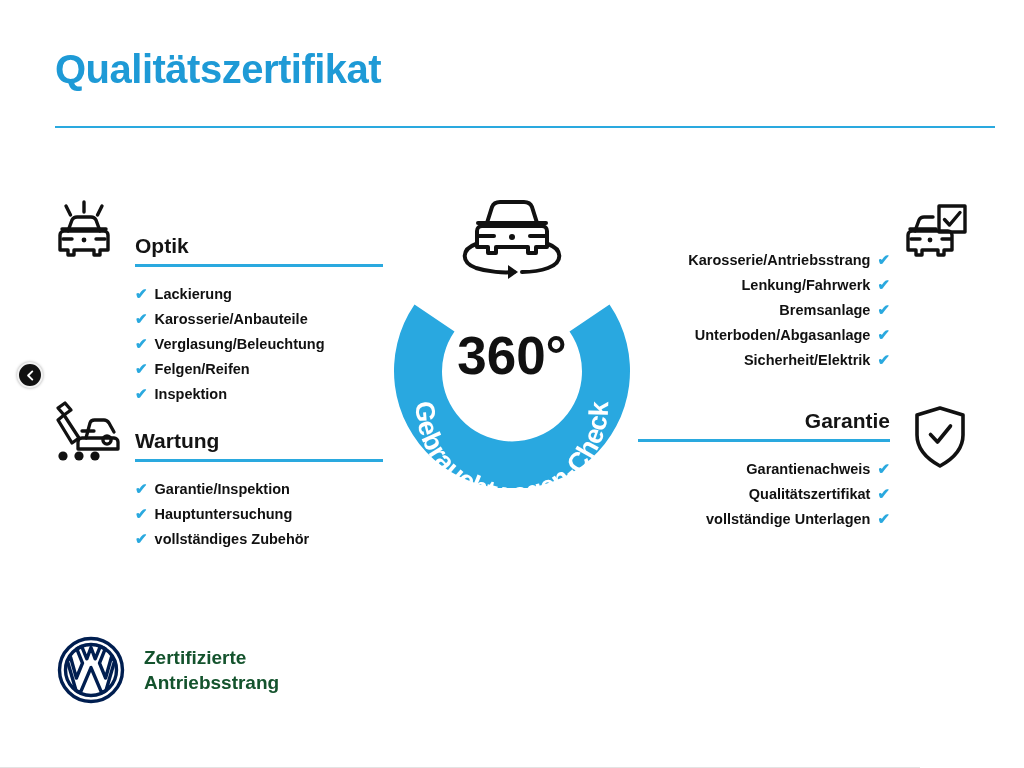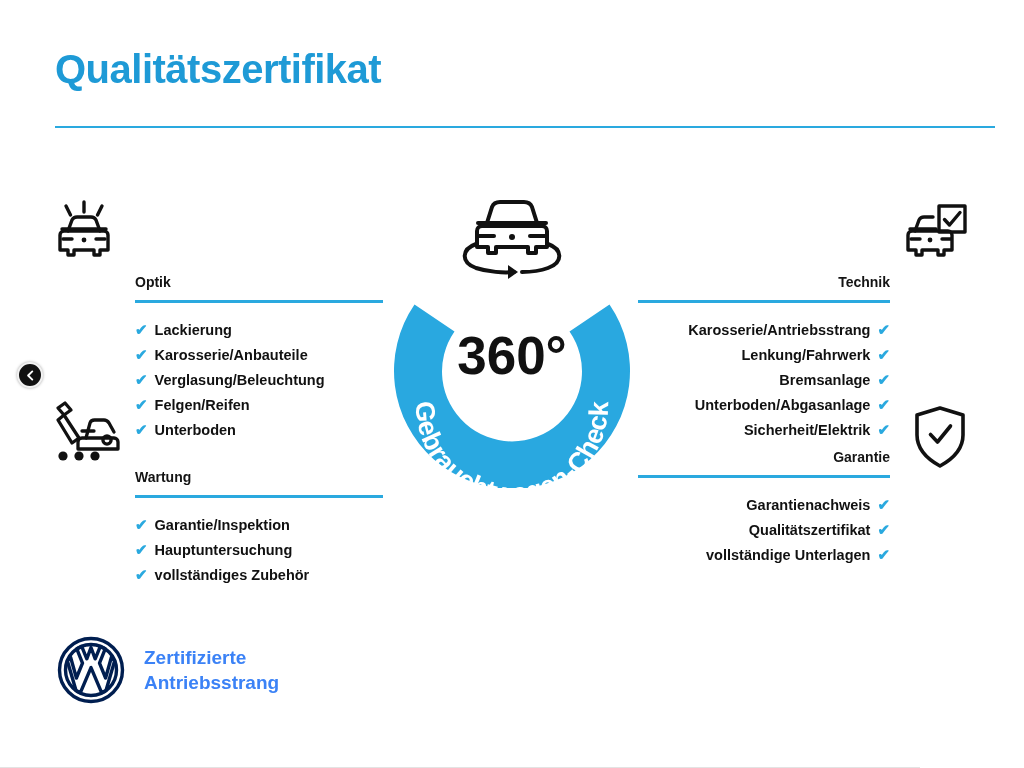--- a/index.html
+++ b/index.html
@@ -37,26 +37,25 @@
   }
 
   
   .section { position:absolute; }
 
   .section-head {
     position:relative;
     height:34px;
   }
   .section-title {
-    font-size:14px;
+    font-size:21px;
     font-weight:bold;
     color:#141414;
     line-height:26px;
     white-space:nowrap;
-    margin-top:36px;
   }
   .section-rule {
     position:absolute;
     left:0; right:0; bottom:0;
     height:3px;
     background:#2aa9df;
   }
 
   .check-list { list-style:none; margin-top:14px; }
   .check-list li {
@@ -116,21 +115,21 @@
     left:57px; top:636px;
     display:flex;
     align-items:center;
   }
   #vw-mark { width:68px; height:68px; flex:0 0 auto; }
   #footer-text {
     margin-left:19px;
     font-size:19px;
     font-weight:bold;
     line-height:25px;
-    color:#3b82f6;
+    color:#14532d;
     white-space:nowrap;
   }
 
   
   #prev-button {
     position:absolute;
     left:17px; top:362px;
     width:26px; height:26px;
     border-radius:50%;
     background:#111111;
@@ -263,21 +262,21 @@
         <li>
           <span class="tick">✔</span>
           <span>Verglasung/Beleuchtung</span>
         </li>
         <li>
           <span class="tick">✔</span>
           <span>Felgen/Reifen</span>
         </li>
         <li>
           <span class="tick">✔</span>
-          <span>Unterboden</span>
+          <span>Inspektion</span>
         </li>
       </ul>
     </div>
   <div class="section align-left" id="sec-wartung">
       <div class="section-head">
         <div class="section-title">Wartung</div>
         <div class="section-rule"></div>
       </div>
       <ul class="check-list">
         <li>
@@ -288,24 +287,20 @@
           <span class="tick">✔</span>
           <span>Hauptuntersuchung</span>
         </li>
         <li>
           <span class="tick">✔</span>
           <span>vollständiges Zubehör</span>
         </li>
       </ul>
     </div>
   <div class="section align-right" id="sec-technik">
-      <div class="section-head">
-        <div class="section-title">Technik</div>
-        <div class="section-rule"></div>
-      </div>
       <ul class="check-list">
         <li>
           <span>Karosserie/Antriebsstrang</span>
           <span class="tick">✔</span>
         </li>
         <li>
           <span>Lenkung/Fahrwerk</span>
           <span class="tick">✔</span>
         </li>
         <li>

